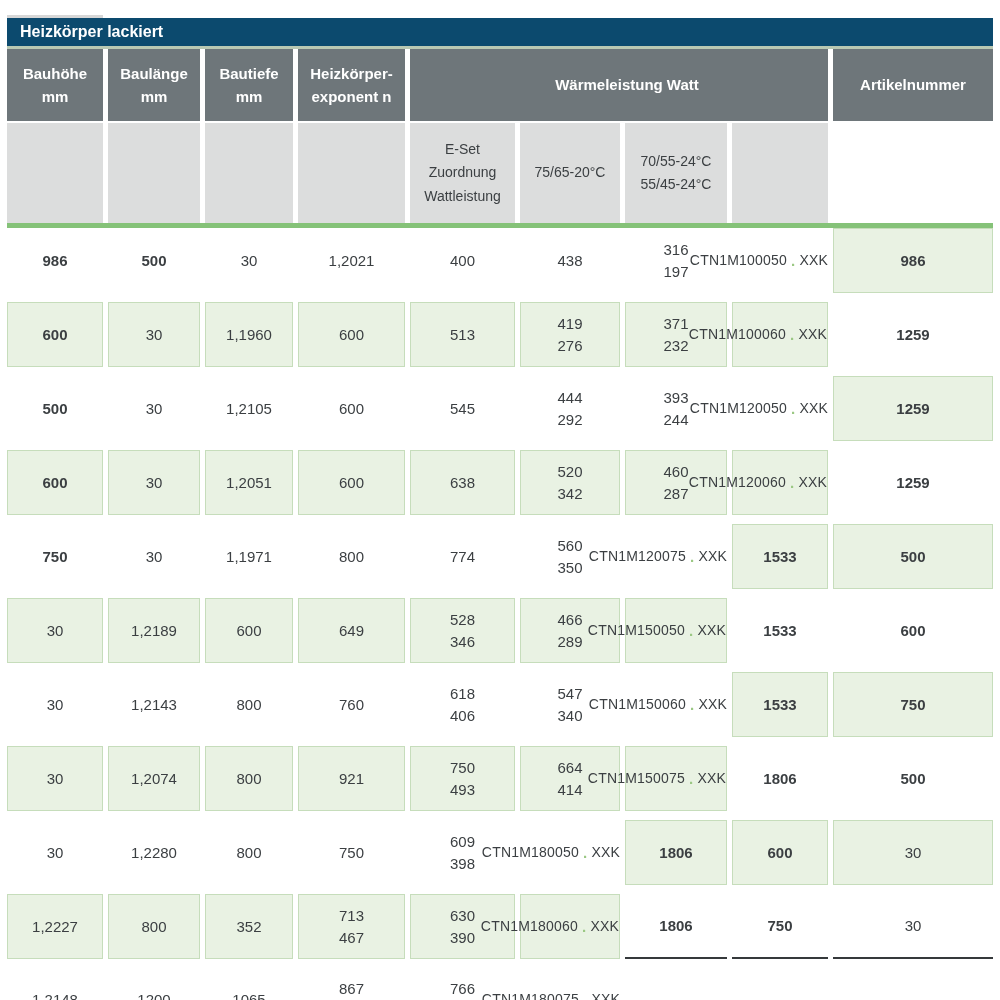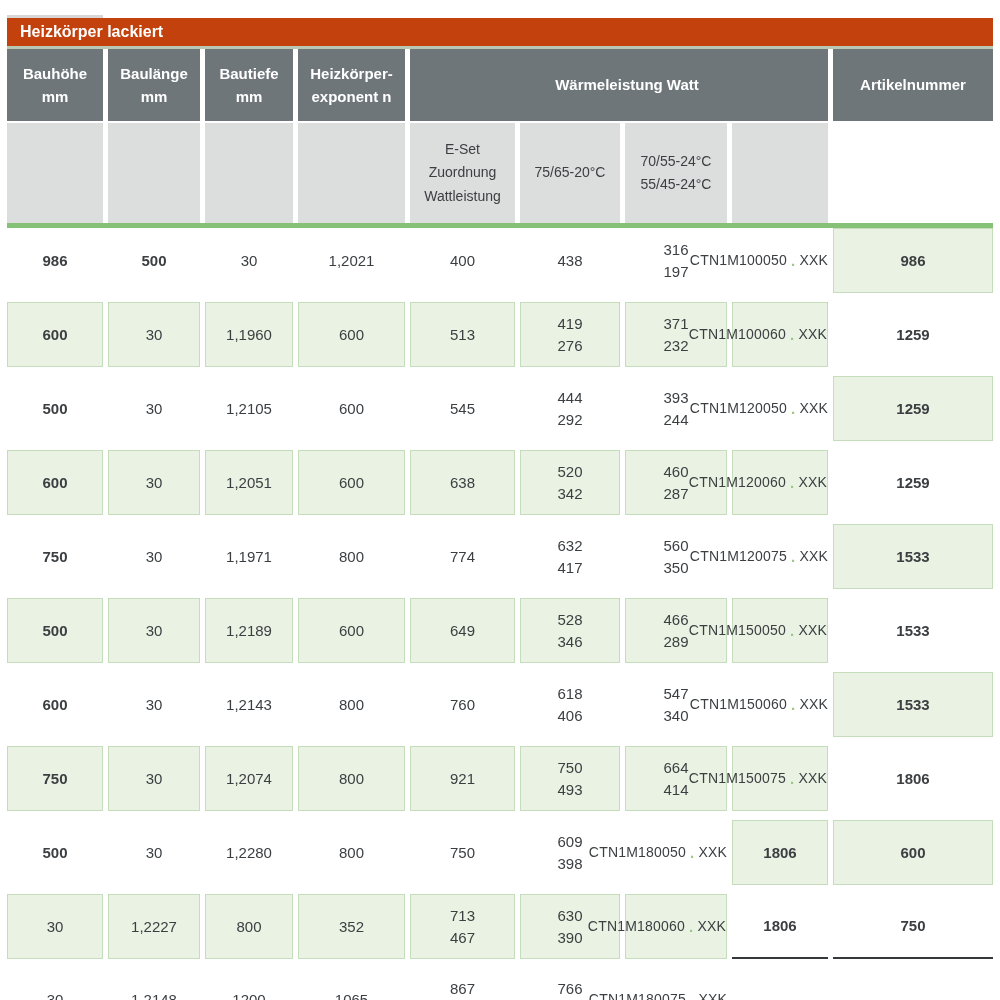--- a/index.html
+++ b/index.html
@@ -11,21 +11,21 @@
     height: 1000px;
     position: relative;
   }
   .page { position: absolute; inset: 0; background: #ffffff; }
   .spec-table { position: absolute; left: 7px; top: 15px; width: 986px; }
 
   .top-tab { width: 96px; height: 3px; background: #d7d7d7; }
 
   .title-bar {
     height: 28px;
-    background: #c2410c;
+    background: #0c4a6e;
     color: #ffffff;
     font-weight: bold;
     font-size: 16px;
     display: flex;
     align-items: center;
     padding-left: 13px;
   }
   .title-sep { height: 3px; background: #b9c8b2; }
 
   .grid {
@@ -192,22 +192,20 @@
     <span class="dot">.</span>
     <span>XXK</span>
   </div>
 
   <div class="cell c-bold">1259</div>
   <div class="cell c-bold">750</div>
   <div class="cell">30</div>
   <div class="cell">1,1971</div>
   <div class="cell">800</div>
   <div class="cell">774</div>
-  <div class="cell">632
-417</div>
   <div class="cell">560
 350</div>
   <div class="cell artikel">
     <span>CTN1M120075</span>
     <span class="dot">.</span>
     <span>XXK</span>
   </div>
 
   <div class="cell c-bold shaded">1533</div>
   <div class="cell c-bold shaded">500</div>

